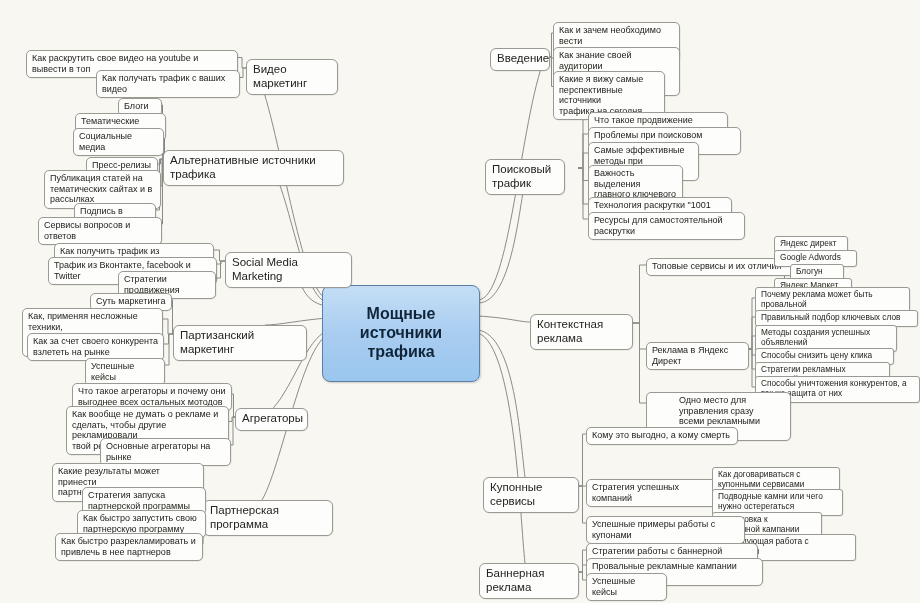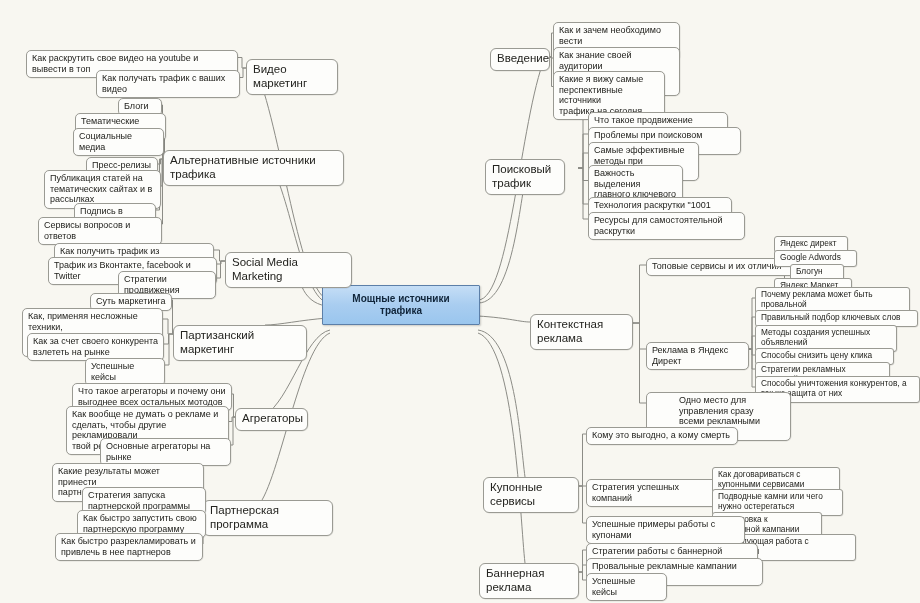--- a/index.html
+++ b/index.html
@@ -20,26 +20,26 @@
     border-radius:5px;
     color:#23231f;
     line-height:1.18;
     padding:2px 5px 3px 5px;
     white-space:pre-line;
     box-shadow:0.5px 0.5px 0 rgba(0,0,0,0.10);
   }
   .lvl0{
     background:linear-gradient(180deg,#c5def6 0%,#a9cdf0 50%,#9ac6ee 100%);
     border:1px solid #5c7fa8;
-    border-radius:1px;
+    border-radius:8px;
     color:#10253a;
     font-weight:bold;
-    font-size:10px;
+    font-size:16px;
     text-align:center;
-    padding:7px 10px;
+    padding:19px 10px;
     box-shadow:1px 1px 2px rgba(0,0,0,0.18);
   }
   .lvl1{font-size:11.5px;border-radius:6px;padding:3px 6px 4px 6px;}
   .lvl2{font-size:9px;}
   .lvl3{font-size:8.3px;border-radius:3px;}
 </style>
 </head>
 <body>
 
 <div id="canvas">

